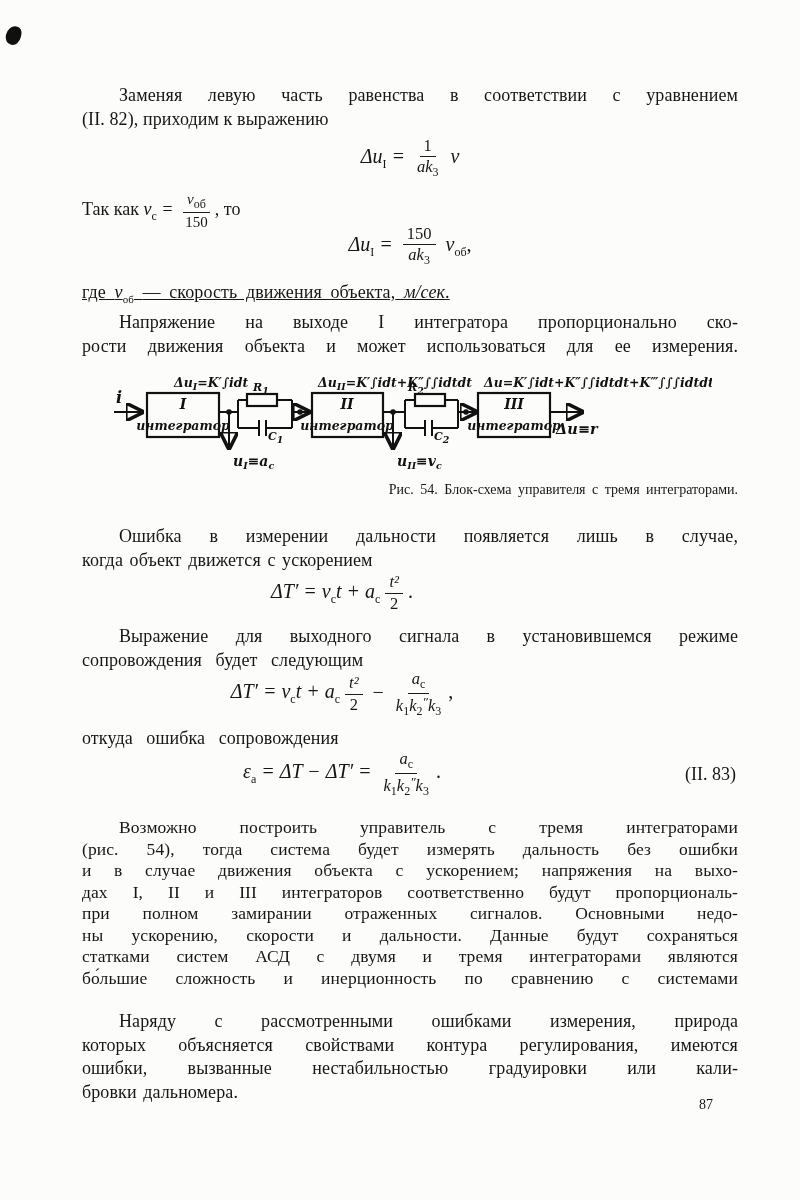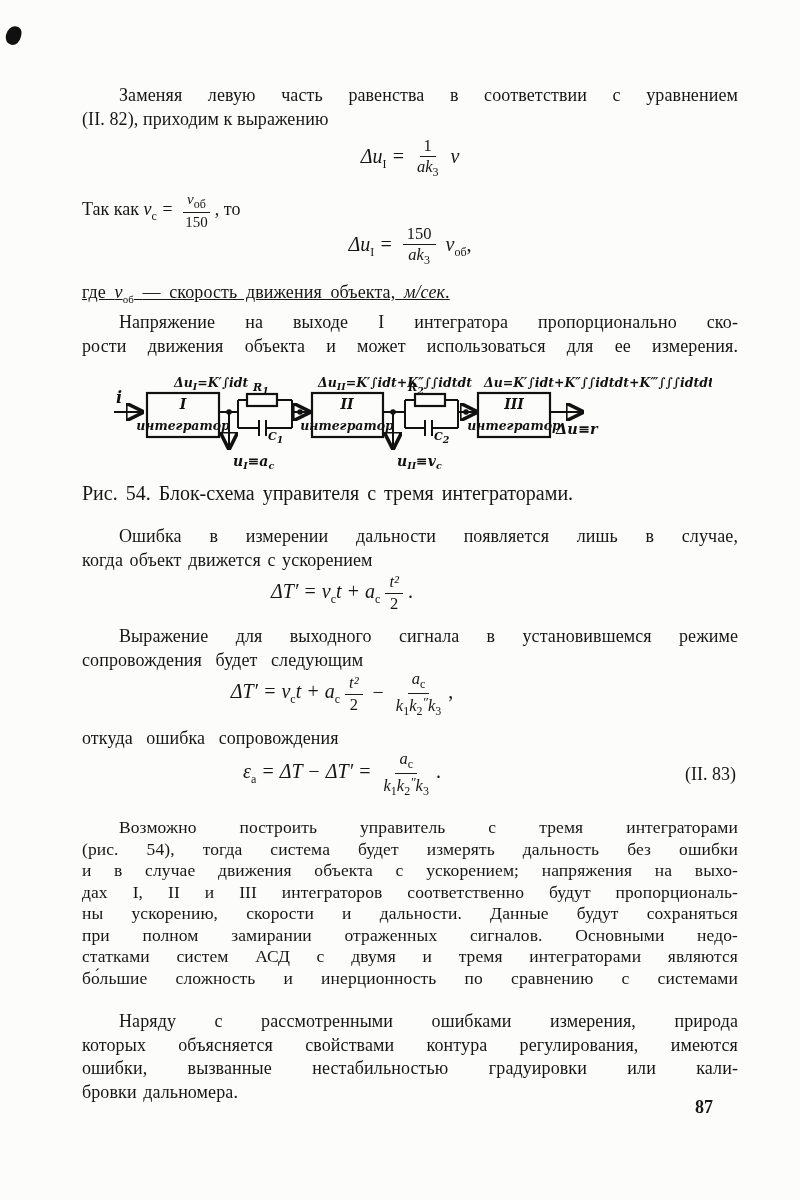--- a/index.html
+++ b/index.html
@@ -30,24 +30,24 @@
   .frac { display:inline-flex; flex-direction:column; align-items:center;
     vertical-align:middle; margin:0 5px; font-size:16.5px; line-height:1.25; }
   .frac .num { border-bottom:1.4px solid #1a1a1a; padding:0 4px; text-align:center; }
   .frac .den { padding:0 2px; }
   .pline .frac { font-size:15px; }
   .pp { font-size:13px; vertical-align:5px; font-style:italic; }
   .op { margin:0 5px; font-style:normal; }
   .eqno { position:absolute; right:2px; top:50%; transform:translateY(-50%);
     font-style:normal; font-size:18px; }
 
-  .caption { position:absolute; left:82px; width:656px; text-align:left;
-    font-size:20px; word-spacing:3px; }
-
-  .pageno { position:absolute; right:87px; top:1097px; font-size:18px;font-weight:bold; }
+  .caption { position:absolute; left:82px; width:656px; text-align:right;
+    font-size:14px; word-spacing:3px; }
+
+  .pageno { position:absolute; right:87px; top:1097px; font-size:14px; }
 
   .dsvg { position:absolute; left:112px; top:372px; }
   .dsvg path, .dsvg rect, .dsvg line { stroke:#111; stroke-width:2; fill:none; }
   .dsvg rect { stroke-width:2.2; }
   .dsvg circle { fill:#111; stroke:none; }
   .dsvg text { font-family:"DejaVu Serif",serif; font-style:italic; font-weight:bold; fill:#111; }
   .lbl { font-size:12.5px; }
   .ts { font-size:9.5px; }
   .bxn { font-size:14px; text-anchor:middle; }
   .bxw { font-size:12.5px; text-anchor:middle; }
@@ -211,22 +211,22 @@
           <span class="den"><span>k</span><sub>1</sub><span>k</span><sub>2</sub><span class="pp">″</span><span>k</span><sub>3</sub></span>
         </span><span class="up">.</span></span>
     <span class="eqno">(II. 83)</span>
   </div>
 
   <div class="par p7" style="top:817px">
     <div class="ln ind">Возможно построить управитель с тремя интеграторами</div>
     <div class="ln">(рис. 54), тогда система будет измерять дальность без ошибки</div>
     <div class="ln">и в случае движения объекта с ускорением; напряжения на выхо-</div>
     <div class="ln">дах I, II и III интеграторов соответственно будут пропорциональ-</div>
+    <div class="ln">при полном замирании отраженных сигналов. Основными недо-</div>
     <div class="ln">ны ускорению, скорости и дальности. Данные будут сохраняться</div>
-    <div class="ln">при полном замирании отраженных сигналов. Основными недо-</div>
     <div class="ln">статками систем АСД с двумя и тремя интеграторами являются</div>
     <div class="ln">бо́льшие сложность и инерционность по сравнению с системами</div>
   </div>
 
   <div class="par" style="top:1010px">
     <div class="ln ind">Наряду с рассмотренными ошибками измерения, природа</div>
     <div class="ln">которых объясняется свойствами контура регулирования, имеются</div>
     <div class="ln">ошибки, вызванные нестабильностью градуировки или кали-</div>
     <div class="ln left ws2">бровки дальномера.</div>
   </div>

